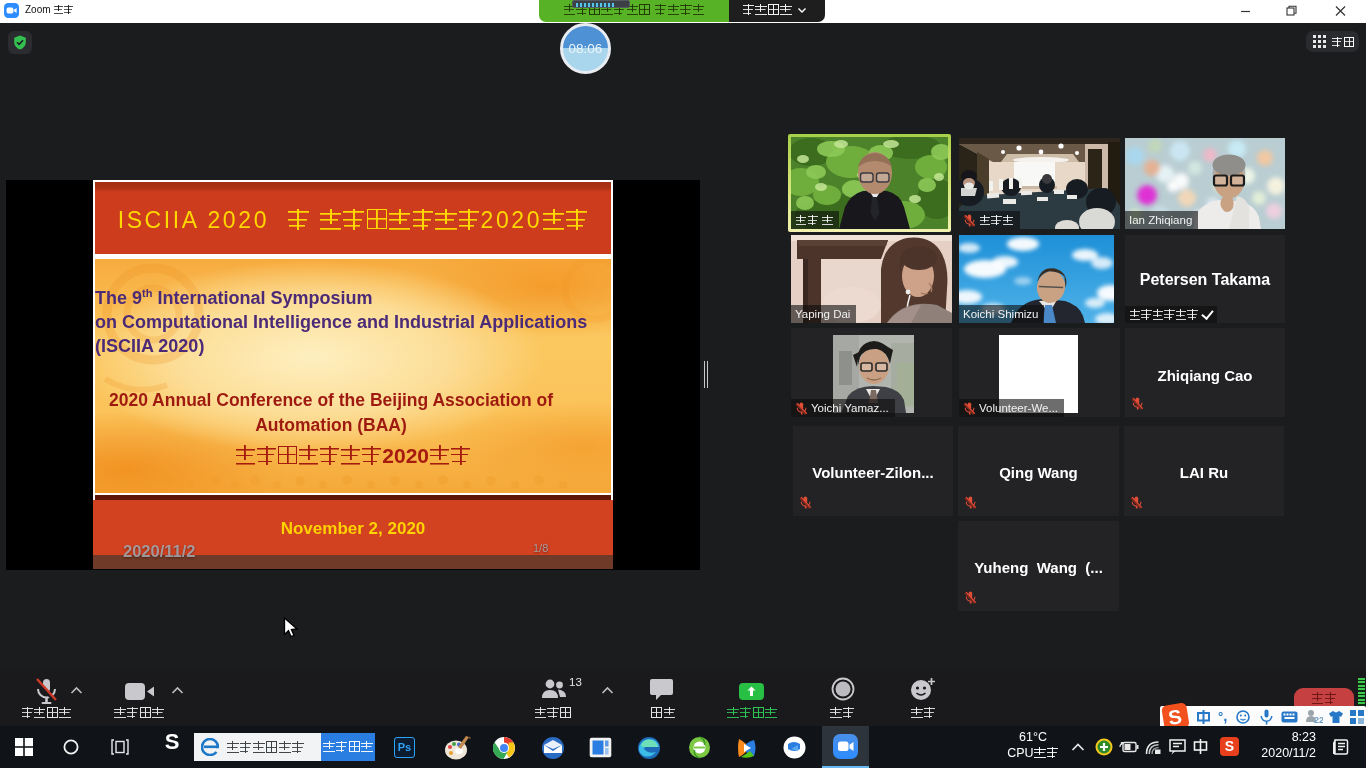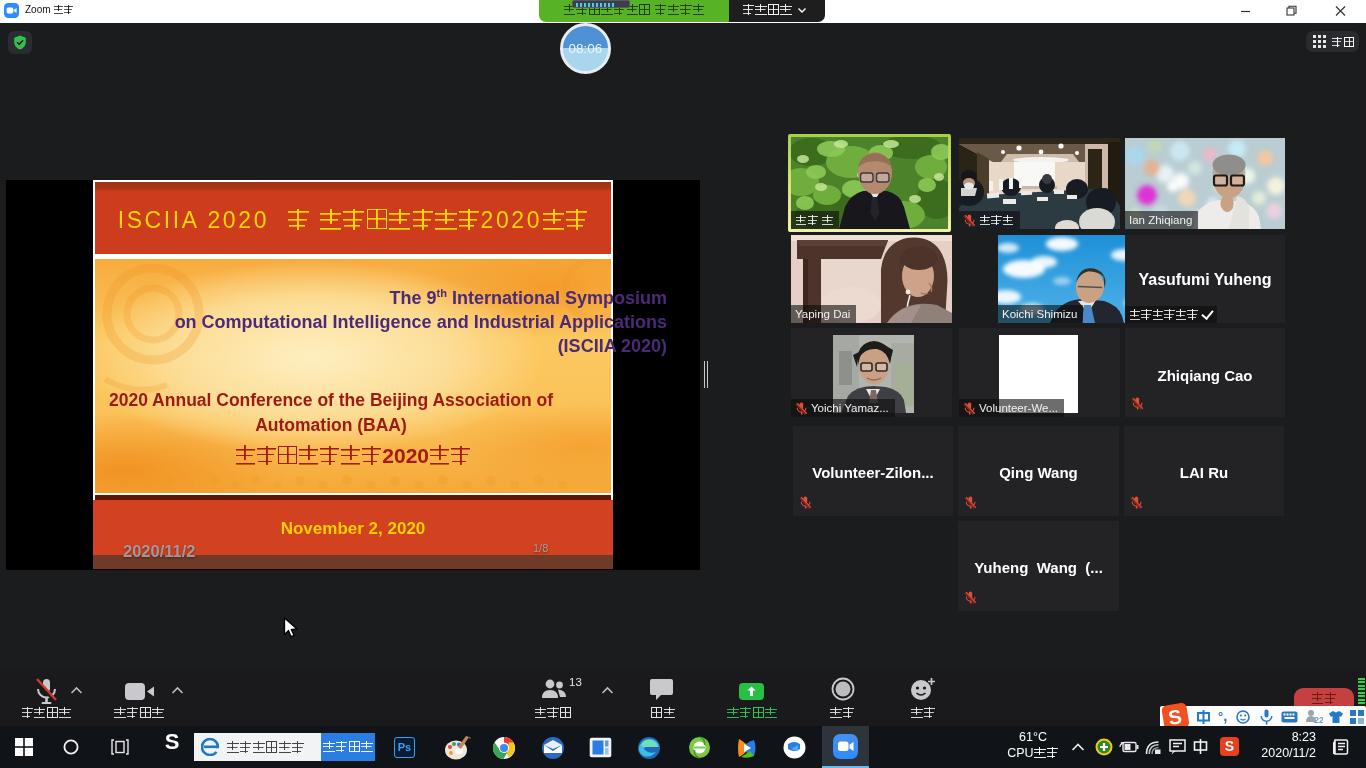--- a/index.html
+++ b/index.html
@@ -108,21 +108,21 @@
           <circle cx="396" cy="222" r="5"></circle>
           <circle cx="420" cy="226" r="4"></circle>
           <circle cx="444" cy="221" r="5"></circle>
           <circle cx="468" cy="226" r="4"></circle>
           <circle cx="96" cy="226" r="4"></circle>
           <circle cx="75" cy="222" r="5"></circle>
           <circle cx="52" cy="226" r="4"></circle>
           <circle cx="30" cy="222" r="5"></circle>
       </g>
     </svg>
-    <div class="abs" style="left:0;top:22px;width:572px;text-align:right;color:#4b2a78;font-weight:bold;font-size:18px;line-height:24px">The 9<sup style="font-size:11px">th</sup> International Symposium<br>on Computational Intelligence and Industrial Applications<br>(ISCIIA 2020)</div>
+    <div class="abs" style="left:0;top:22px;width:572px;text-align:left;color:#4b2a78;font-weight:bold;font-size:18px;line-height:24px">The 9<sup style="font-size:11px">th</sup> International Symposium<br>on Computational Intelligence and Industrial Applications<br>(ISCIIA 2020)</div>
     <div class="abs" style="left:8px;top:129px;width:456px;text-align:center;color:#9e1a10;font-weight:bold;font-size:17.5px;line-height:24.5px">2020 Annual Conference of the Beijing Association of<br>Automation (BAA)</div>
     <div class="abs" style="left:0;top:185px;width:516px;text-align:center;color:#a51b10;font-size:21px;font-weight:bold"><span class="z"></span><span class="zs"></span><span class="zb"></span><span class="z"></span><span class="zs"></span><span class="z"></span><span class="zs"></span>2020<span class="z"></span><span class="zs"></span></div>
   </div>
 
   <div class="abs" style="left:0;top:313px;width:520px;height:76px">
     <div class="abs" style="left:2px;top:0;width:516px;height:2px;background:#fff"></div>
     <div class="abs" style="left:2px;top:2px;width:516px;height:5px;background:#5e1607"></div>
     <div class="abs" style="left:0px;top:7px;width:520px;height:55px;background:#d24120">
       <div class="abs" style="left:0;top:19px;width:520px;text-align:center;color:#ffd200;font-size:17px;font-weight:bold">November 2, 2020</div>
     </div>
@@ -326,21 +326,21 @@
       <path d="M110 45 Q108 24 120 18 L112 16 Q106 26 110 45Z" fill="#4c342a"></path>
 <path d="M138 48 Q142 52 140 57 M130 58 Q134 60 137 58" stroke="#a97c62" stroke-width="1.4" fill="none"></path>
 <path d="M119 60 Q114 75 117 88" stroke="#f4f4f4" stroke-width="1.5" fill="none"></path>
 <path d="M96 88 Q112 64 146 70 L161 78 V88 Z" fill="#90807a"></path>
 <path d="M96 88 Q110 70 130 70 L120 88 Z" fill="#a4908a"></path>
 <circle cx="117" cy="57" r="2.4" fill="#ececec"></circle>
 </svg>
 <div class="nlab">Yaping Dai</div>
 </div>
 
-<div class="tile" style="left:998px;top:235px;width:155px;height:88px">
+<div class="tile" style="left:959px;top:235px;width:155px;height:88px">
 <svg width="161" height="88" viewBox="0 0 161 88">
 <defs>
         <linearGradient id="sky" x1="0" y1="0" x2="0" y2="1">
           <stop offset="0" stop-color="#1e90d8"></stop>
           <stop offset="1" stop-color="#4fb2e8"></stop>
         </linearGradient>
       </defs>
 <rect width="161" height="88" fill="url(#sky)"></rect>
 <defs>
         <filter id="bl2" x="-40%" y="-40%" width="180%" height="180%">
@@ -367,21 +367,21 @@
 <g transform="rotate(12 92 52)">
         <ellipse cx="92" cy="52" rx="14" ry="16" fill="#c9a183"></ellipse>
         <path d="M77.5 50 Q77 34 92 33 Q107 34 106.5 50 L103 39 Q97 35 87 37 Q79 41 77.5 50 Z" fill="#382e24"></path>
         <path d="M80 54 L104 50" stroke="#55524e" stroke-width="1.4" fill="none"></path>
       </g>
 </svg>
 <div class="nlab">Koichi Shimizu</div>
 </div>
 
 <div class="tile" style="left:1125px;top:235px;width:160px;height:88px">
-<div class="cname" style="top:36px;font-size:16px">Yasufumi Yuheng</div>
+<div class="cname" style="top:36px;font-size:16px">Petersen Takama</div>
 <div class="nlab" style="font-size:11.5px;height:17px;line-height:17px"><span class="z"></span><span class="zs"></span><span class="z"></span><span class="zs"></span><span class="z"></span><span class="zs"></span>&nbsp;<span style="display:inline-block;width:7px;height:11px;border-right:2px solid #fff;border-bottom:2px solid #fff;transform:rotate(40deg);margin-left:3px;margin-bottom:2px"></span></div>
 </div>
 
 <div class="tile" style="left:791px;top:328px;width:161px;height:89px">
 <svg class="abs" style="left:42px;top:7px" width="81" height="78" viewBox="0 0 81 78">
 <rect width="81" height="78" fill="#b2b4b0"></rect>
 <rect x="0" y="0" width="26" height="78" fill="#a6a8a4"></rect>
 <rect x="6" y="16" width="13" height="34" fill="#8e908c"></rect>
 <rect x="58" y="8" width="23" height="62" fill="#a4aa9e" opacity=".8"></rect>
 <rect x="64" y="28" width="17" height="44" fill="#a0b090" opacity=".6"></rect>

